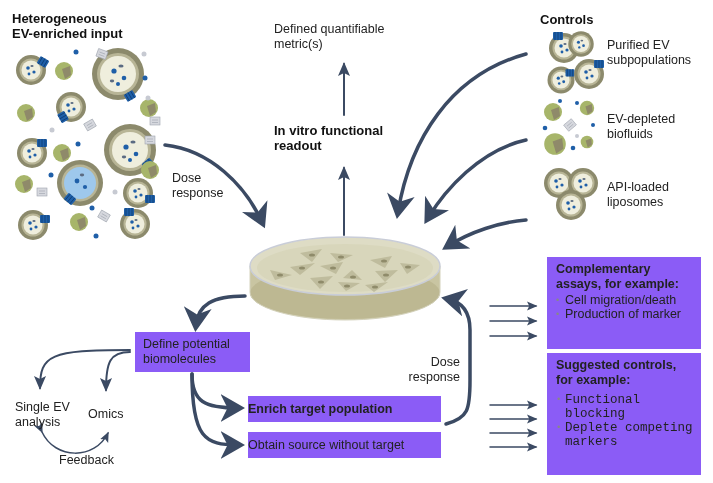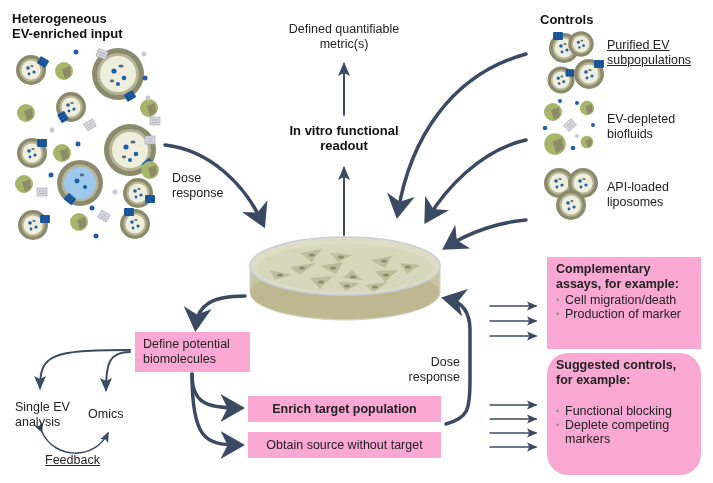--- a/index.html
+++ b/index.html
@@ -1,22 +1,22 @@
 <!DOCTYPE html>
 <html><head>
 <meta charset="utf-8">
 <style>
   html, body { margin:0; padding:0; background:#ffffff; }
   body { width:713px; height:483px; position:relative; overflow:hidden;
          font-family:"Liberation Sans", sans-serif; color:#1f1f1f; }
   #stage { position:absolute; left:0; top:0; width:713px; height:483px; }
   .txt { position:absolute; font-size:12.5px; line-height:15px; color:#222; }
   .bold { font-weight:bold; color:#111; }
-  .center { text-align:center; }
-  .box { position:absolute; background:#f9a8d4; }
+  .center { }
+  .box { position:absolute; background:#8b5cf6; }
   .boxtxt { font-size:12.5px; line-height:15px; color:#222; }
   .bullets { list-style:none; margin:0; padding:0; }
   .bullets li { position:relative; padding-left:9px; font-size:12.5px; line-height:14px; color:#222; }
   .bullets li::before { content:"•"; position:absolute; left:0; top:0; color:#888; font-size:9px; }
 </style>
 </head>
 <body>
 
 <svg id="stage" width="713" height="483" viewBox="0 0 713 483">
   <defs>
@@ -250,21 +250,21 @@
   <div>metric(s)</div>
 </div>
 
 <div class="txt bold center" style="left:274px; top:123px; width:140px; font-size:13px;">
   <div>In vitro functional</div>
   <div>readout</div>
 </div>
 
 <div class="txt bold" style="left:540px; top:12px; font-size:13px;">Controls</div>
 
-<div class="txt" style="left:607px; top:38px;text-decoration:underline;">
+<div class="txt" style="left:607px; top:38px;">
   <div>Purified EV</div>
   <div>subpopulations</div>
 </div>
 <div class="txt" style="left:607px; top:112px;">
   <div>EV-depleted</div>
   <div>biofluids</div>
 </div>
 <div class="txt" style="left:607px; top:180px;">
   <div>API-loaded</div>
   <div>liposomes</div>
@@ -276,46 +276,46 @@
       <div>Complementary</div>
       <div>assays, for example:</div>
     </div>
     <ul class="bullets" style="margin-top:1px;">
       <li>Cell migration/death</li>
       <li>Production of marker</li>
     </ul>
   </div>
 </div>
 
-<div class="box" style="left:547px; top:353px; width:154px; height:122px;border-radius:21px;">
+<div class="box" style="left:547px; top:353px; width:154px; height:122px;">
   <div style="padding:5px 8px 0 9px;">
     <div class="boxtxt bold">
       <div>Suggested controls,</div>
       <div>for example:</div>
     </div>
-    <ul class="bullets" style="margin-top:16px;">
+    <ul class="bullets" style="margin-top:5px;font-family:Liberation Mono, monospace;">
       <li>Functional blocking</li>
       <li>Deplete competing markers</li>
     </ul>
   </div>
 </div>
 
 <div class="box" style="left:135px; top:332px; width:115px; height:40px;">
   <div class="boxtxt" style="padding:5px 0 0 8px;">
     <div>Define potential</div>
     <div>biomolecules</div>
   </div>
 </div>
 
 <div class="txt" style="left:15px; top:400px;">
   <div>Single EV</div>
   <div>analysis</div>
 </div>
 <div class="txt" style="left:88px; top:407px;">Omics</div>
-<div class="txt" style="left:45px; top:453px;text-decoration:underline;">Feedback</div>
+<div class="txt" style="left:59px; top:453px;">Feedback</div>
 
 <div class="box center" style="left:248px; top:396px; width:193px; height:26px;font-weight:bold;">
   <div class="boxtxt" style="padding-top:6px;">Enrich target population</div>
 </div>
 <div class="box center" style="left:248px; top:432px; width:193px; height:26px;">
   <div class="boxtxt" style="padding-top:6px;">Obtain source without target</div>
 </div>
 
 <div class="txt" style="left:400px; top:355px; text-align:right; width:60px;">
   <div>Dose</div>

